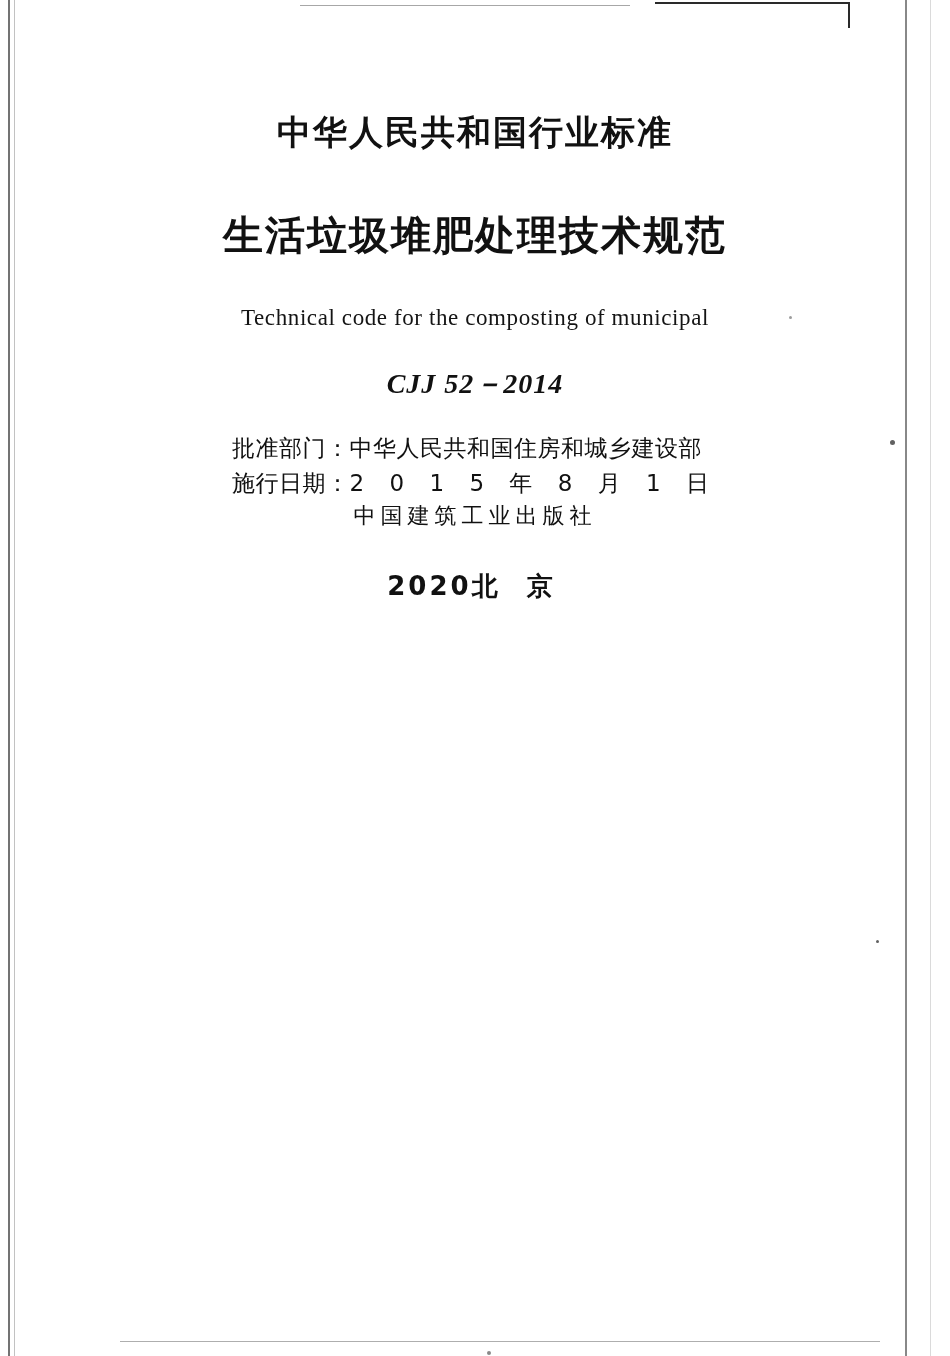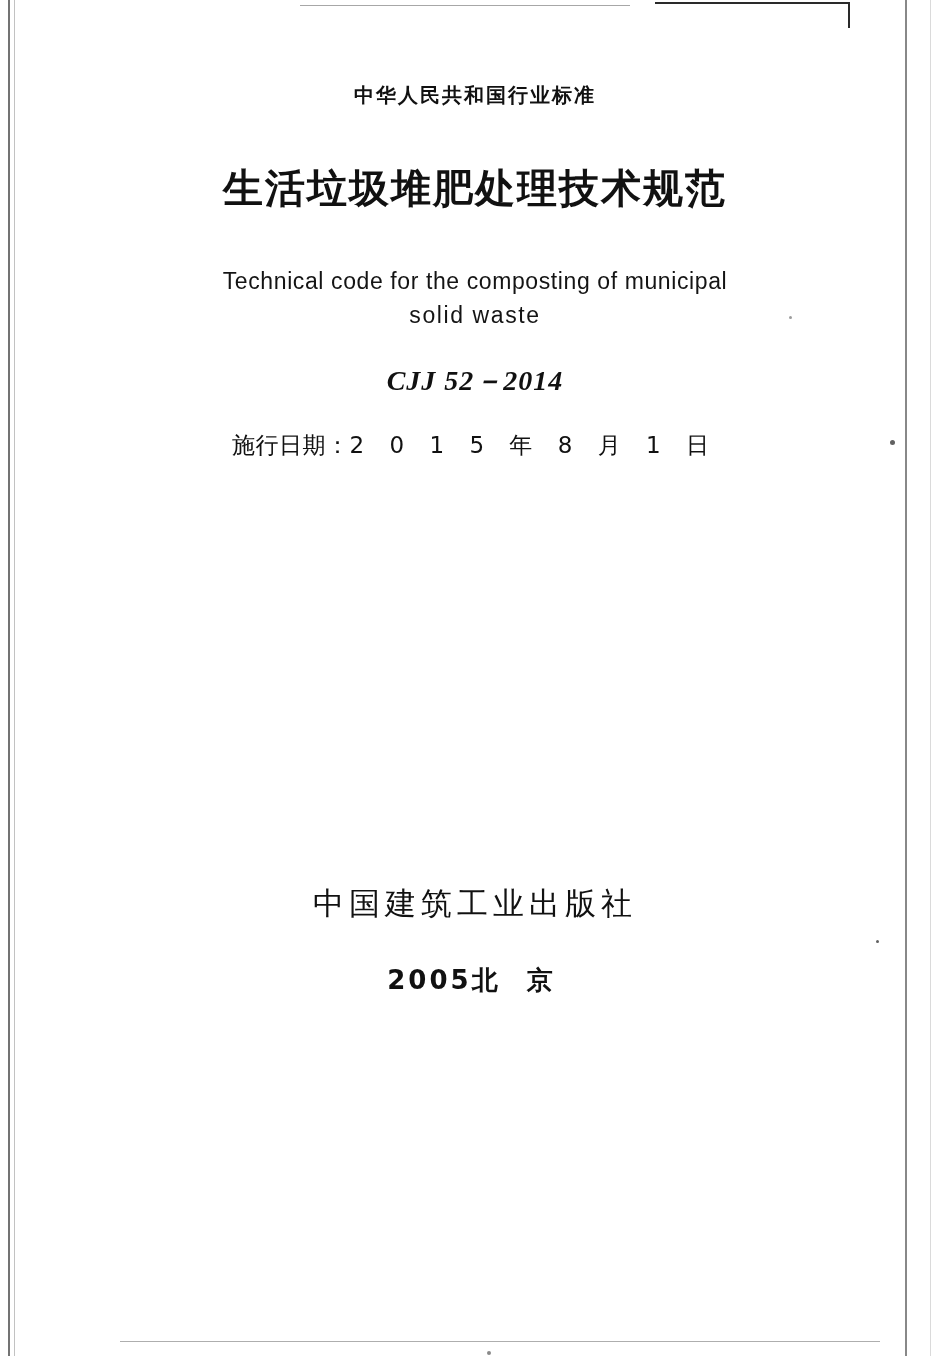--- a/index.html
+++ b/index.html
@@ -103,40 +103,40 @@
   
   .content {
     position: absolute;
     left: 0;
     top: 0;
     width: 950px;
     text-align: center;
   }
 
   .series-title {
-    margin-top: 82px;
-    font-family: "DejaVu Sans", sans-serif;
-    font-weight: bold;
-    font-size: 20px;
+    margin-top: 110px;
+    font-family: "DejaVu Sans", sans-serif;
+    font-weight: bold;
+    font-size: 34px;
     letter-spacing: 2px;
     color: #111;
   }
 
   .doc-title {
     margin-top: 52px;
     font-family: "DejaVu Sans", sans-serif;
     font-weight: bold;
     font-size: 40px;
     letter-spacing: 2px;
     color: #111;
   }
 
   .en-title {
-    margin-top: 48px;
-    font-family: Liberation Sans, sans-serif;
+    margin-top: 38px;
+    font-family: Liberation Serif, serif;
     font-size: 23px;
     line-height: 34px;
     color: #141414;
     letter-spacing: 0.6px;
   }
   .en-title .line2 {
     display: block;
     letter-spacing: 1.6px;
   }
 
@@ -161,23 +161,22 @@
     letter-spacing: 0.5px;
   }
   .meta-row {
     white-space: nowrap;
   }
   .meta-row .spaced {
     letter-spacing: 9px;
   }
 
   .publisher {
-    margin-top: 420px;
-    font-family: "DejaVu Sans", sans-serif;
-    font-size: 31px;
+    font-family: "DejaVu Sans", sans-serif;
+    font-size: 22px;
     letter-spacing: 5px;
     color: #111;
   }
 
   .pub-year {
     margin-top: 38px;
     font-family: "DejaVu Sans", sans-serif;
     font-weight: bold;
     font-size: 26px;
     letter-spacing: 3px;
@@ -205,31 +204,31 @@
   <div class="speck speck-d"></div>
 
   <div class="content">
 
     <div class="series-title">中华人民共和国行业标准</div>
 
     <div class="doc-title">生活垃圾堆肥处理技术规范</div>
 
     <div class="en-title">
       <span>Technical code for the composting of municipal</span>
-      <span class="line2">solid waste</span>
     </div>
 
     <div class="code-number">CJJ 52－2014</div>
 
     <div class="meta-block">
+      <div class="meta-row">批准部门：中华人民共和国住房和城乡建设部</div>
       <div class="meta-row">
         <span>施行日期：</span><span class="spaced">2 0 1 5 年 8 月 1 日</span>
       </div>
     </div>
 
     <div class="publisher">中国建筑工业出版社</div>
 
     <div class="pub-year">
-      <span>2005</span><span class="city">北 京</span>
+      <span>2020</span><span class="city">北 京</span>
     </div>
 
   </div>
 </div>
 
 </body></html>

